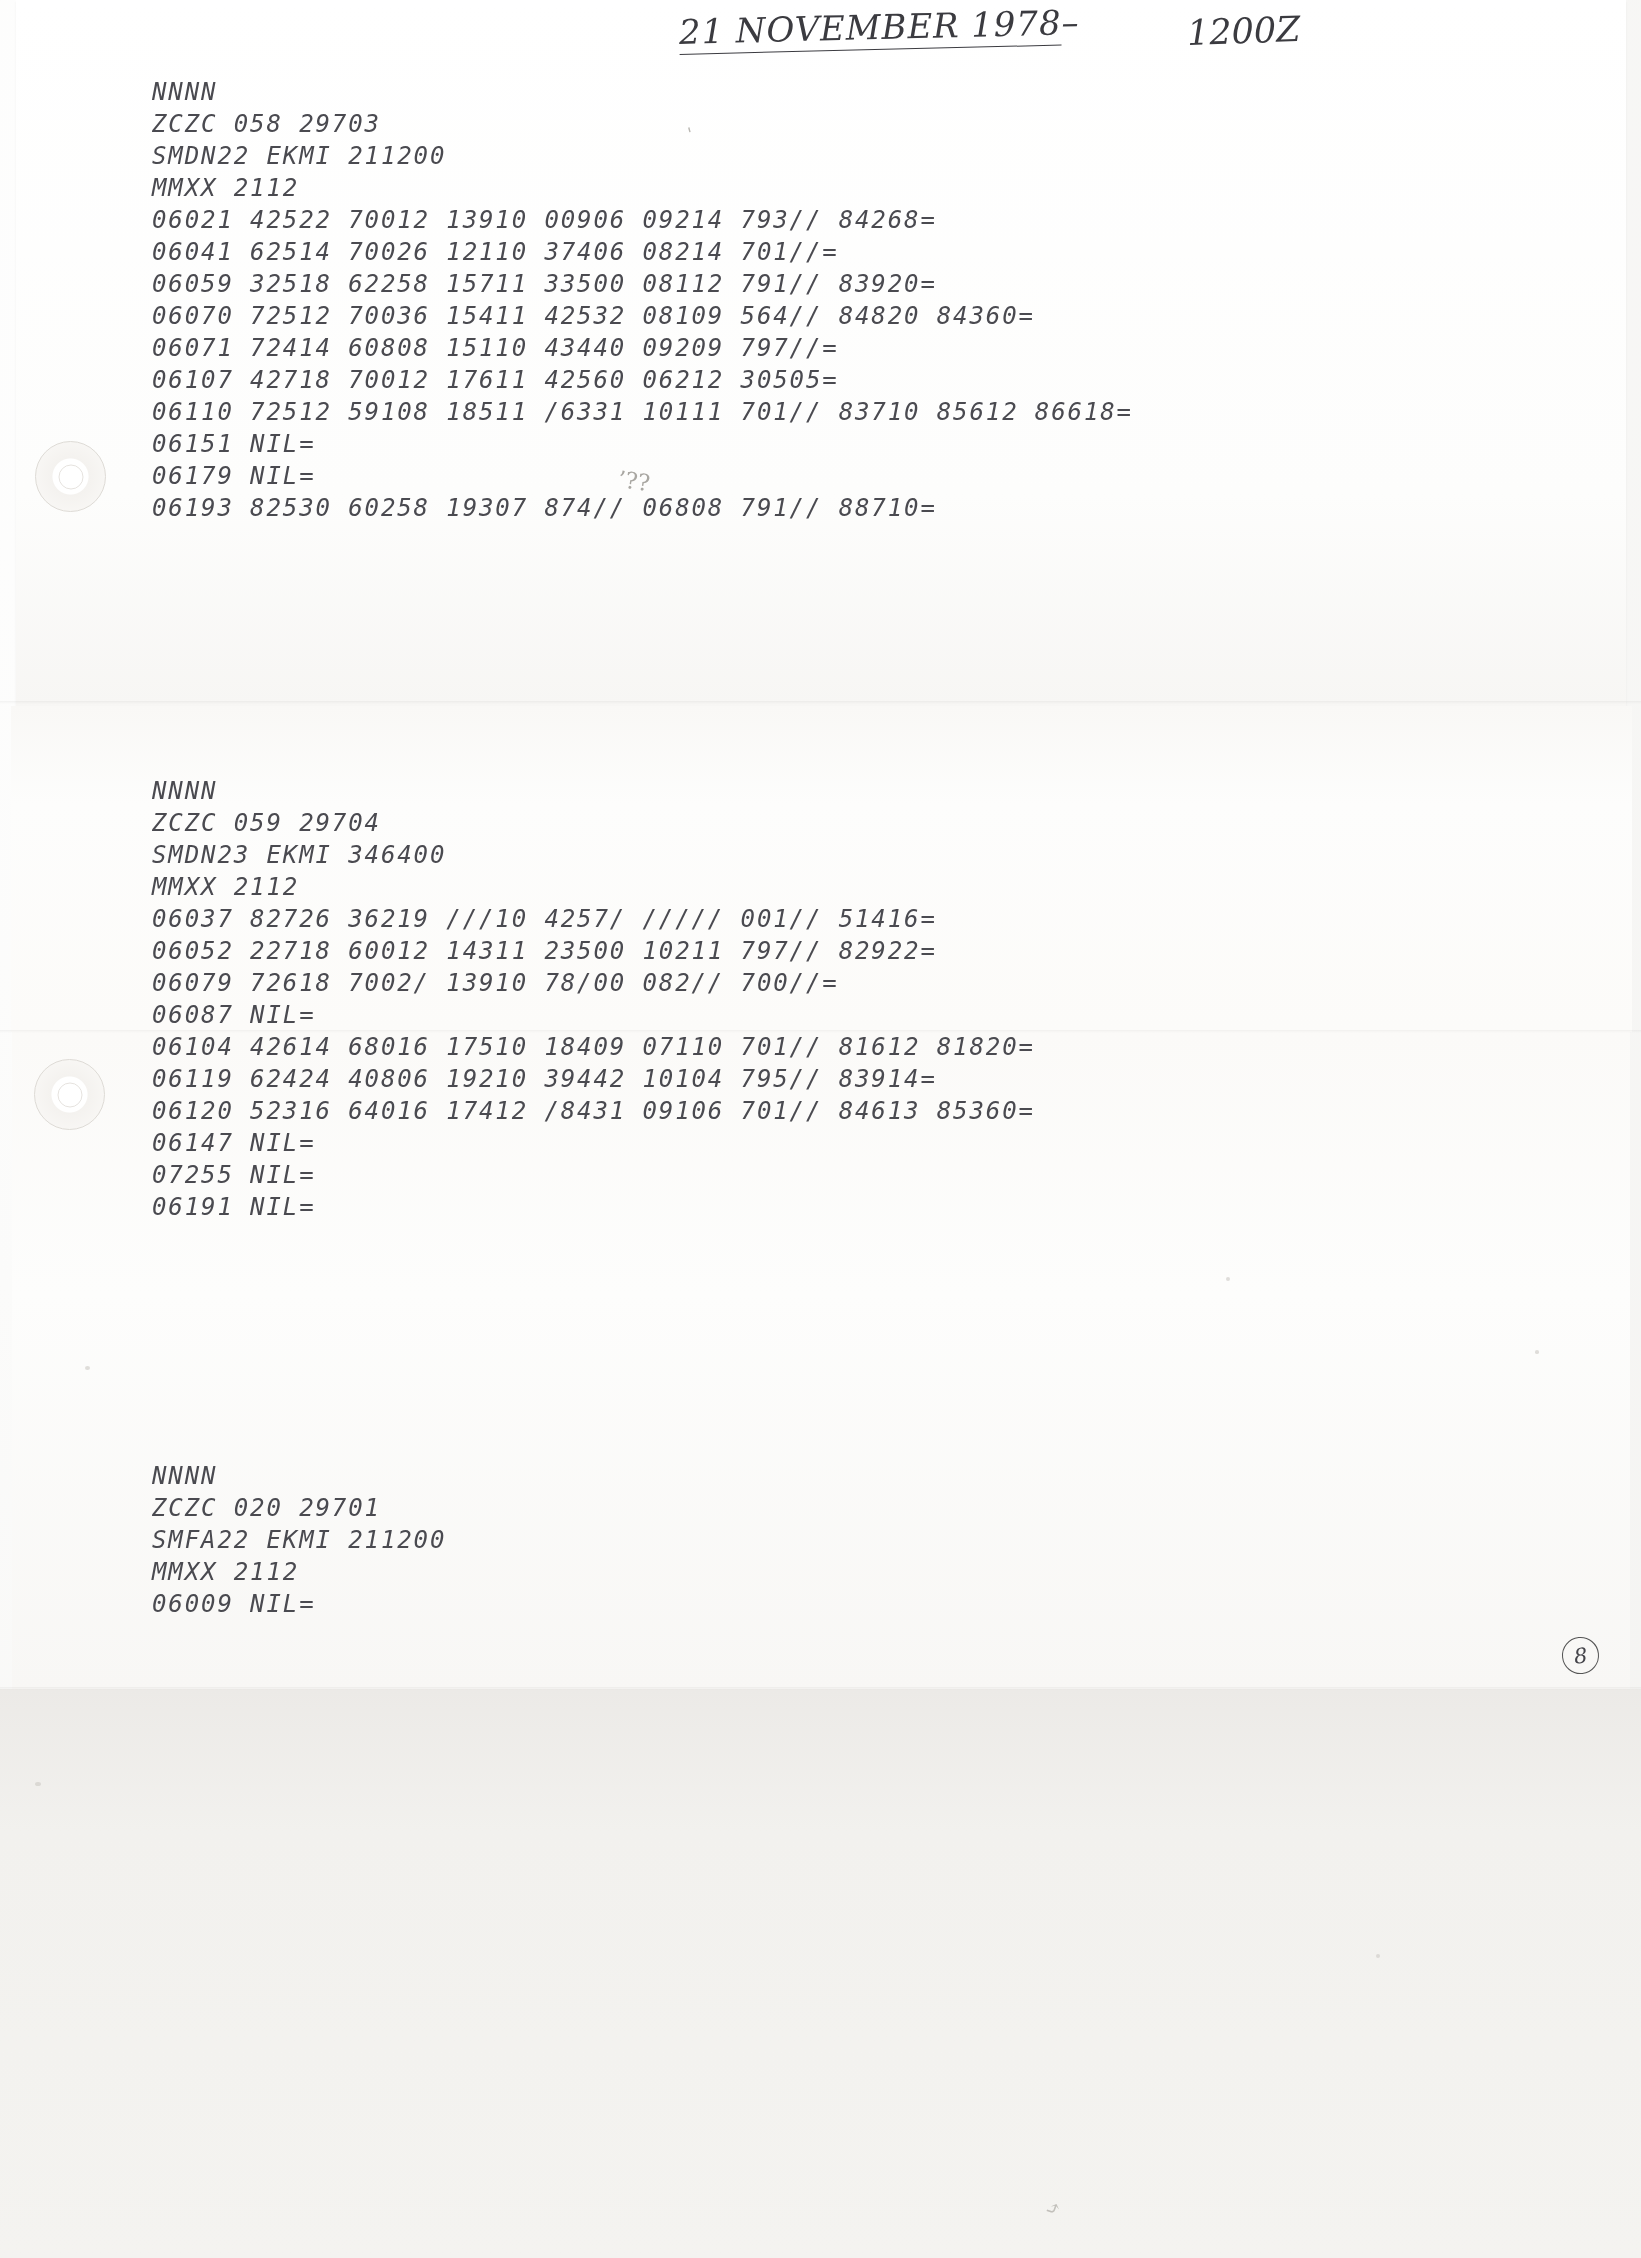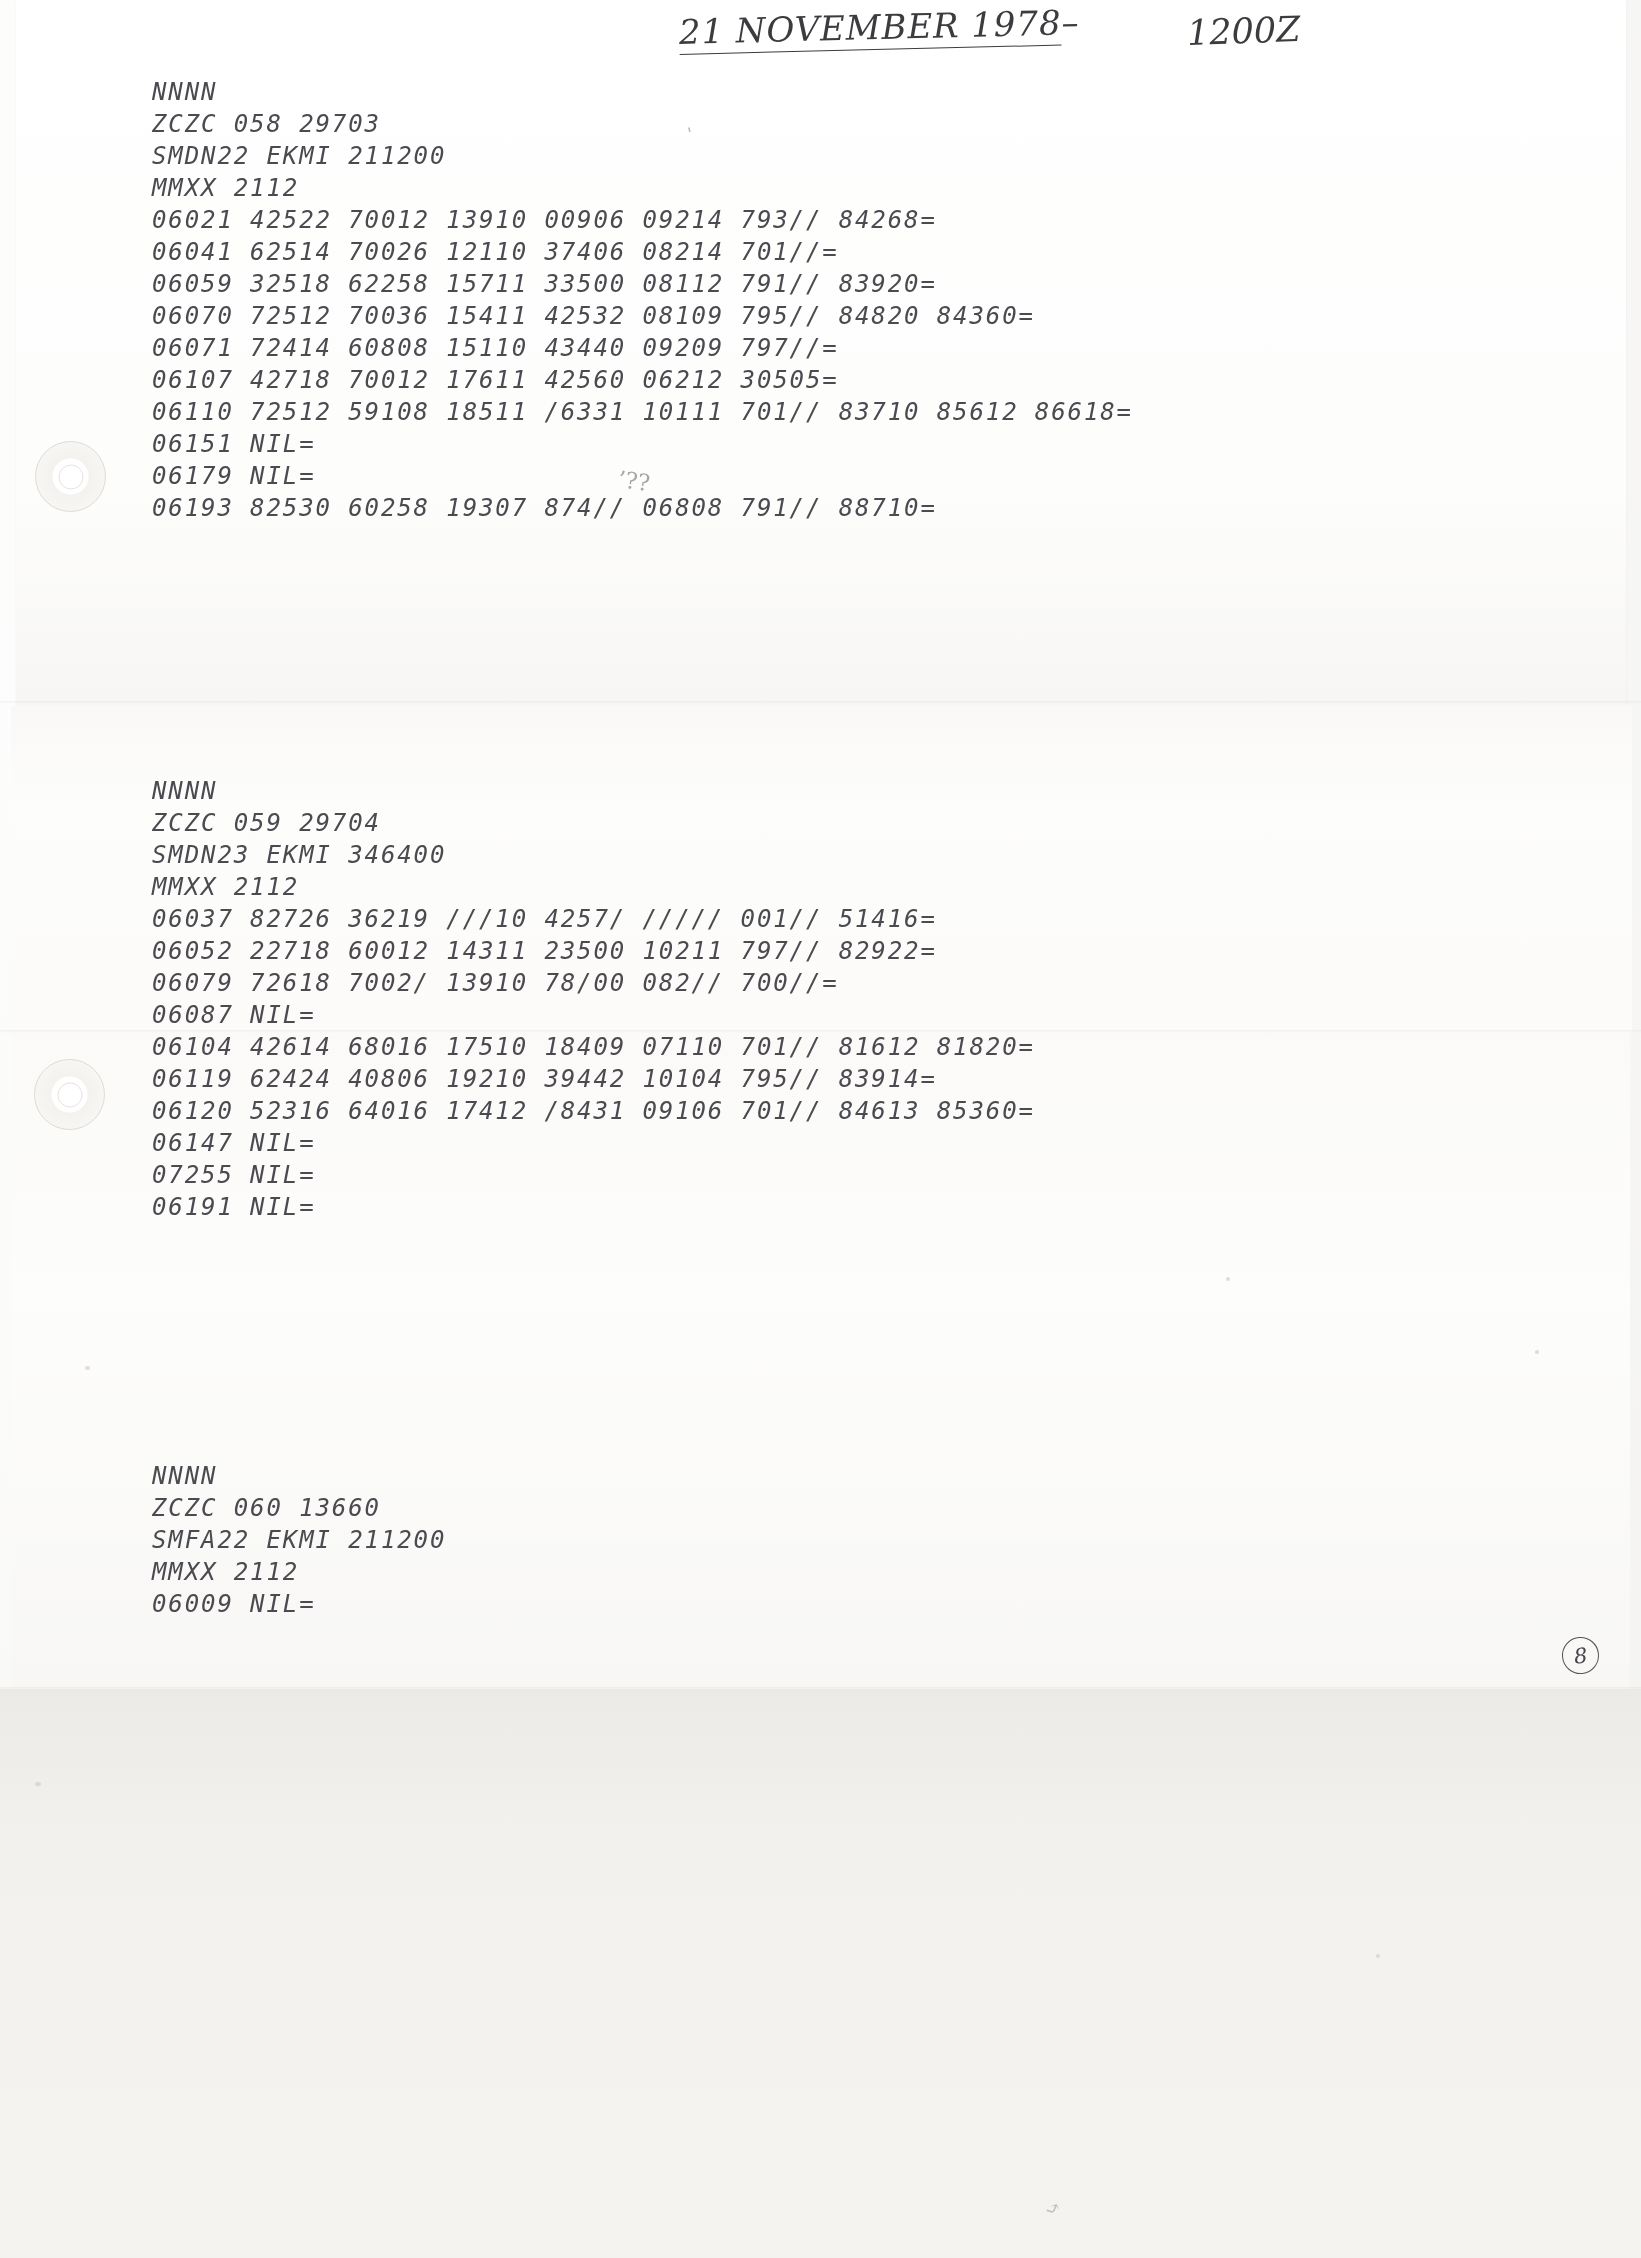--- a/index.html
+++ b/index.html
@@ -200,21 +200,21 @@
   <div class="speck" style="left:1376px; top:1954px; width:4.4px; height:4.4px;"></div>
 
   <div class="msg-block" id="block-1">
     <div class="tty-line">NNNN</div>
     <div class="tty-line">ZCZC 058 29703</div>
     <div class="tty-line">SMDN22 EKMI 211200</div>
     <div class="tty-line">MMXX 2112</div>
     <div class="tty-line">06021 42522 70012 13910 00906 09214 793// 84268=</div>
     <div class="tty-line">06041 62514 70026 12110 37406 08214 701//=</div>
     <div class="tty-line">06059 32518 62258 15711 33500 08112 791// 83920=</div>
-    <div class="tty-line">06070 72512 70036 15411 42532 08109 795// 84820 84360=</div>
+    <div class="tty-line">06070 72512 70036 15411 42532 08109 564// 84820 84360=</div>
     <div class="tty-line">06071 72414 60808 15110 43440 09209 797//=</div>
     <div class="tty-line">06107 42718 70012 17611 42560 06212 30505=</div>
     <div class="tty-line">06110 72512 59108 18511 /6331 10111 701// 83710 85612 86618=</div>
     <div class="tty-line">06151 NIL=</div>
     <div class="tty-line">06179 NIL=</div>
     <div class="tty-line">06193 82530 60258 19307 874// 06808 791// 88710=</div>
   </div>
 
   <div class="msg-block" id="block-2">
     <div class="tty-line">NNNN</div>
@@ -228,21 +228,21 @@
     <div class="tty-line">06104 42614 68016 17510 18409 07110 701// 81612 81820=</div>
     <div class="tty-line">06119 62424 40806 19210 39442 10104 795// 83914=</div>
     <div class="tty-line">06120 52316 64016 17412 /8431 09106 701// 84613 85360=</div>
     <div class="tty-line">06147 NIL=</div>
     <div class="tty-line">07255 NIL=</div>
     <div class="tty-line">06191 NIL=</div>
   </div>
 
   <div class="msg-block" id="block-3">
     <div class="tty-line">NNNN</div>
-    <div class="tty-line">ZCZC 060 13660</div>
+    <div class="tty-line">ZCZC 020 29701</div>
     <div class="tty-line">SMFA22 EKMI 211200</div>
     <div class="tty-line">MMXX 2112</div>
     <div class="tty-line">06009 NIL=</div>
   </div>
 
   <div id="page-number">8</div>
 
 </div>
 
 

